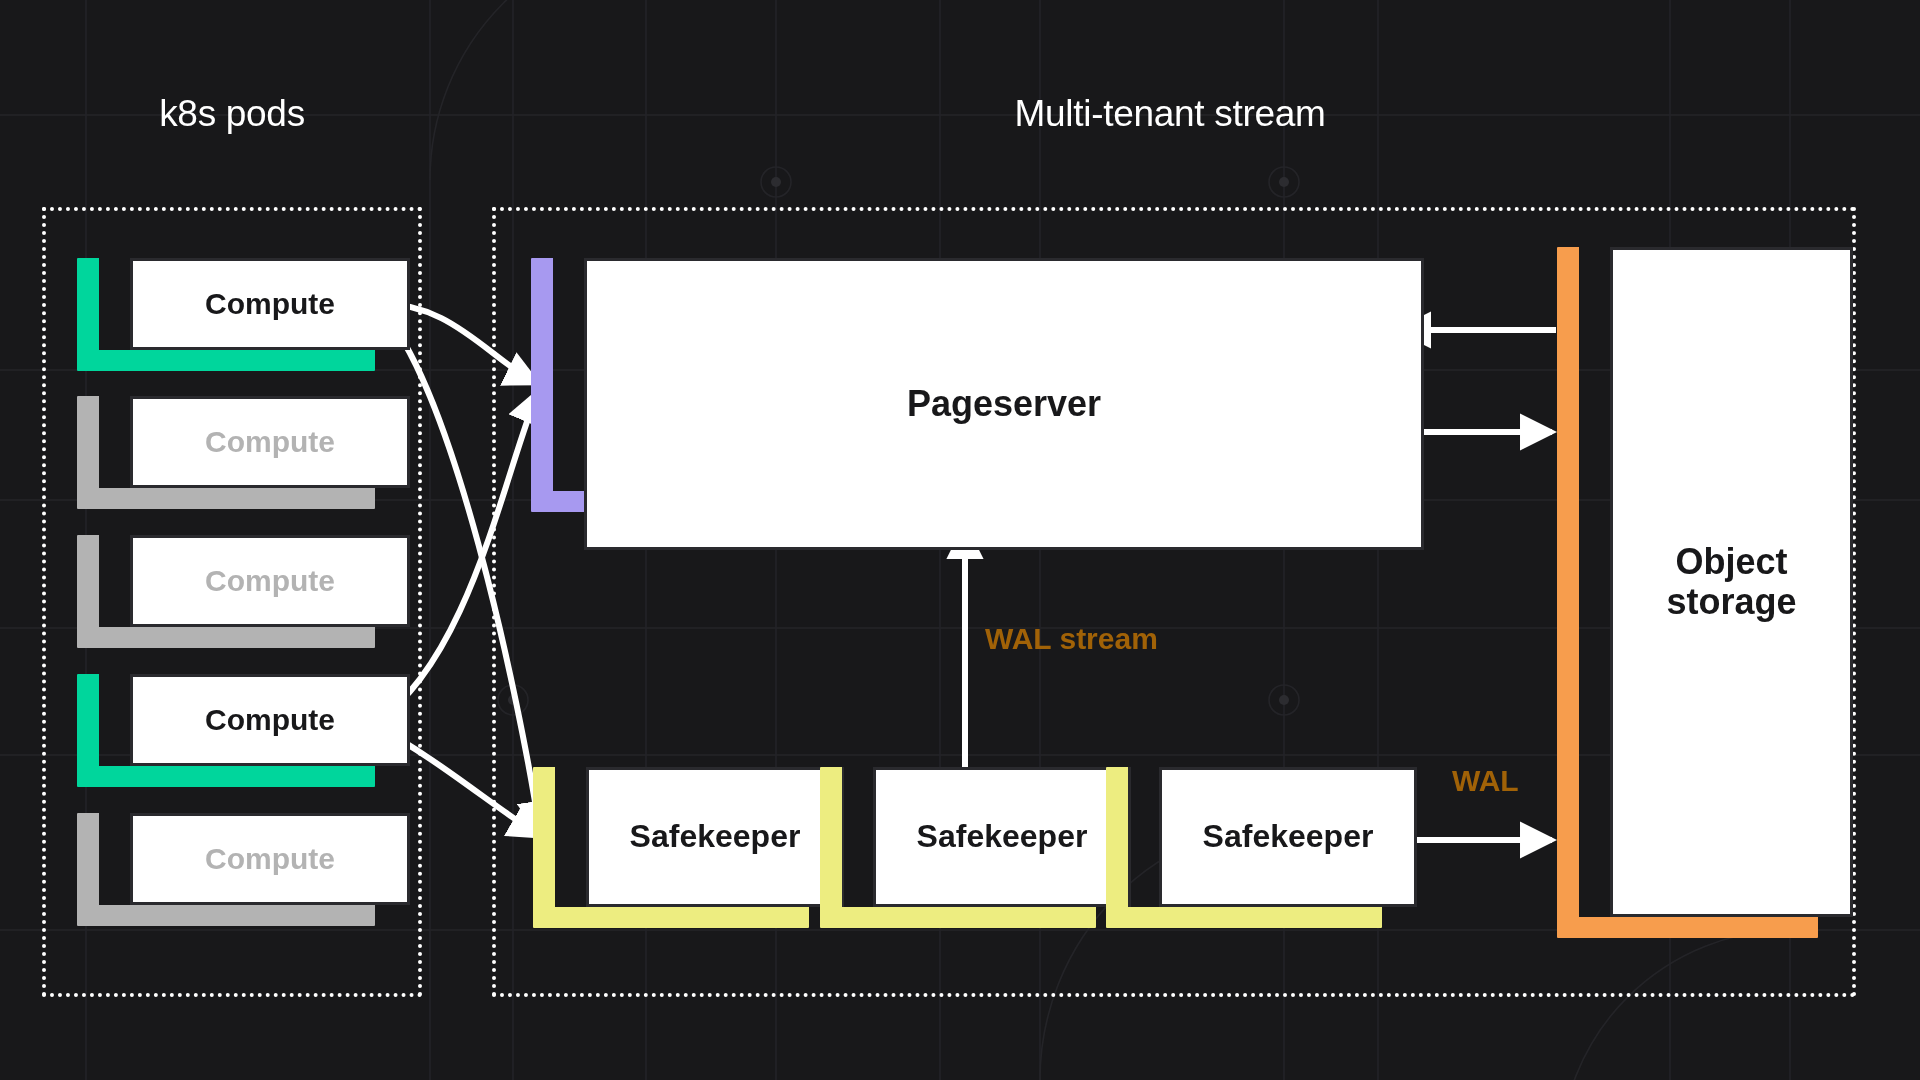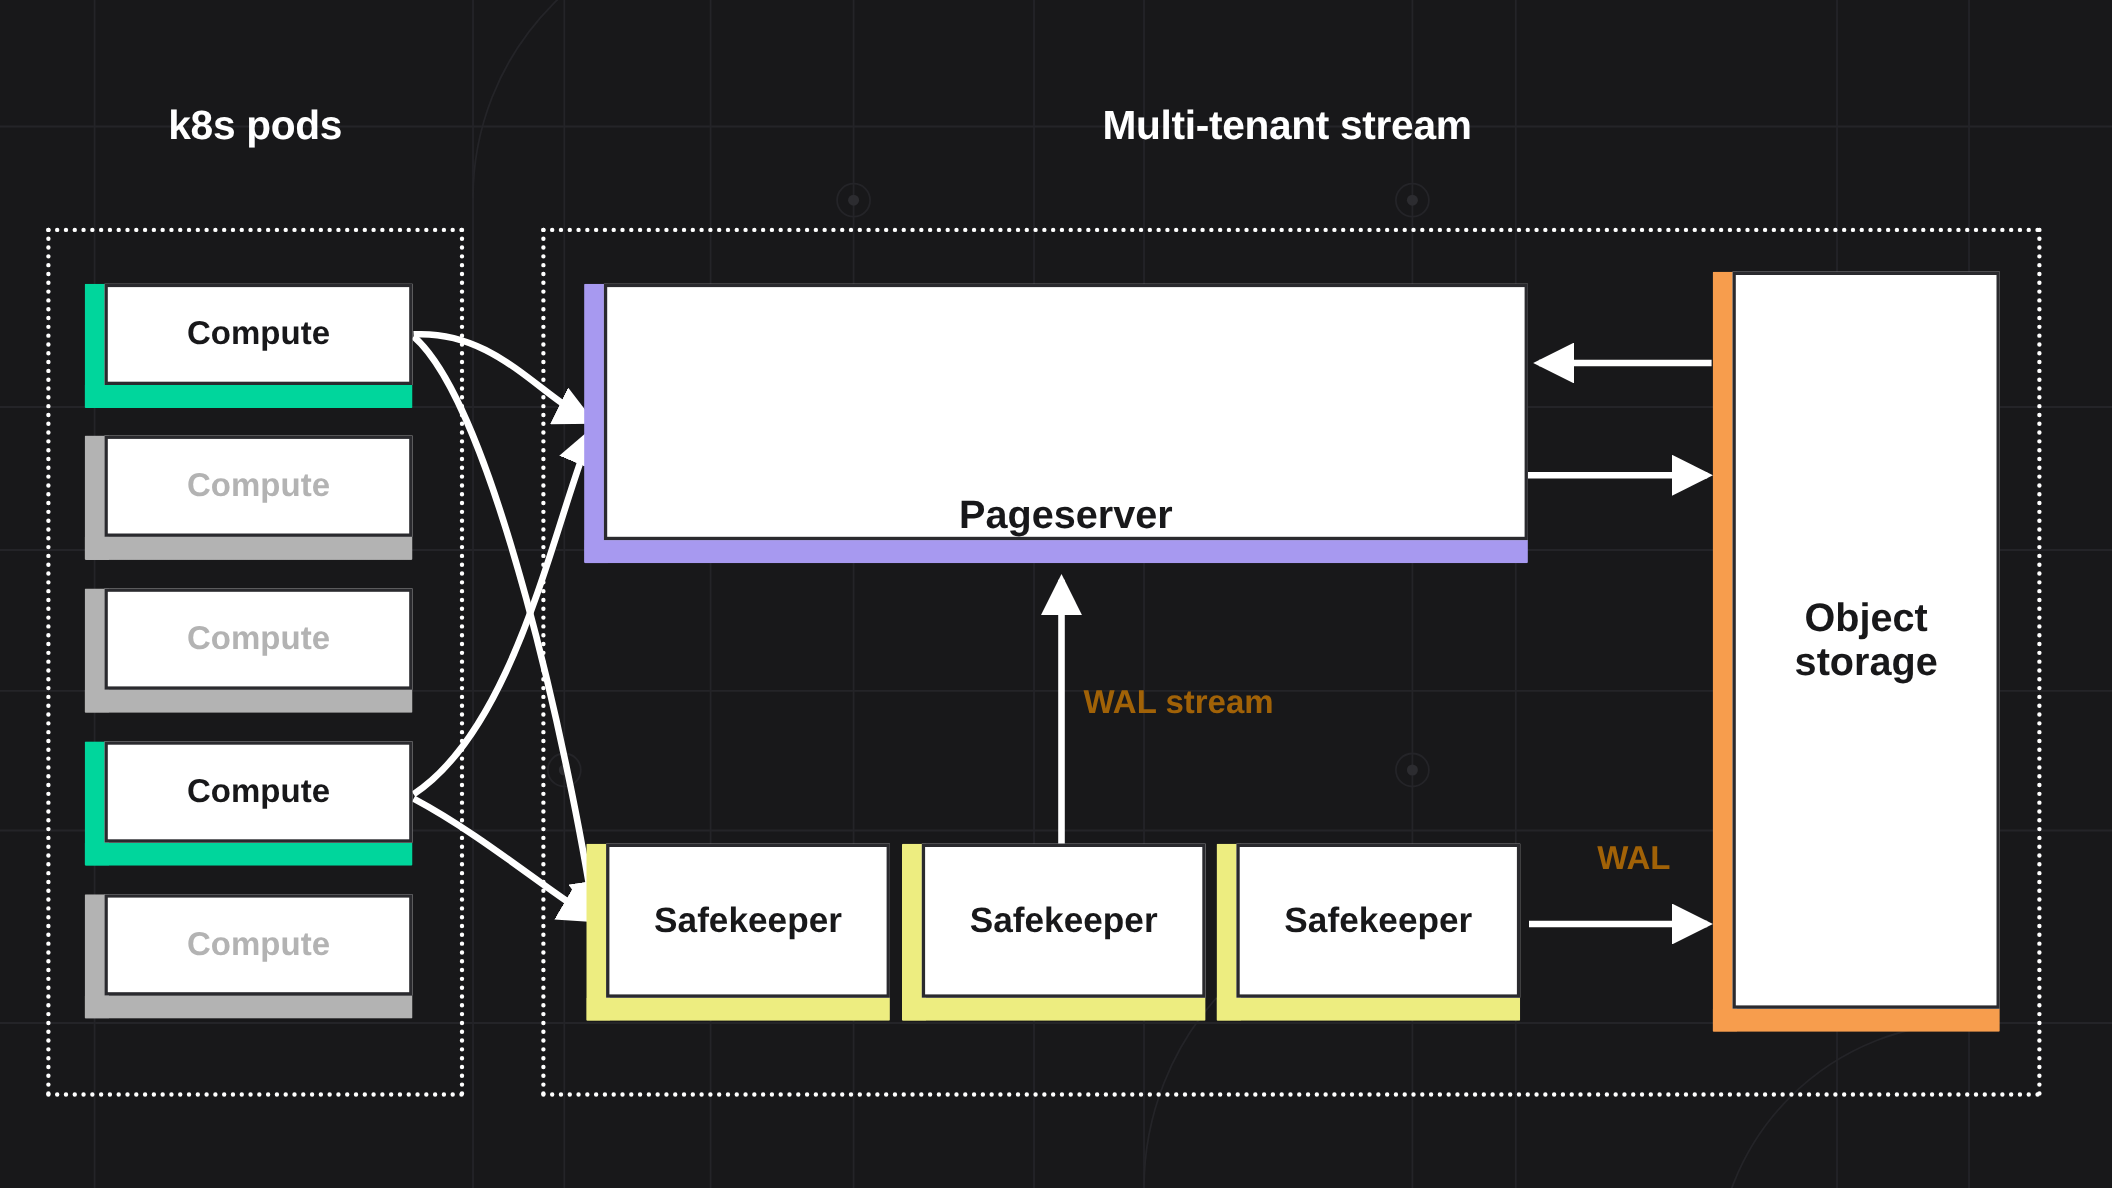--- a/index.html
+++ b/index.html
@@ -11,21 +11,21 @@
     overflow:hidden;
   }
   #stage { position:relative; width:1920px; height:1080px; background:#18181a; }
 
   #bg { position:absolute; inset:0; z-index:0; }
 
   
   .group-title {
     position:absolute; z-index:5;
     color:#ffffff;
-    font-weight:bold;
+    font-weight:normal;
     font-size:37px;
     letter-spacing:-0.3px;
     text-align:center;
     white-space:nowrap;
     transform:translateX(-50%);
   }
 
   
   .dotted-group {
     position:absolute; z-index:2;
@@ -41,20 +41,21 @@
     width:100%; height:100%;
     border-radius:1px;
   }
   .card .face {
     position:absolute;
     background:#ffffff;
     border:3px solid #2a2a2e;
     display:flex; align-items:center; justify-content:center;
     text-align:center;
     z-index:2;
+    margin-left:35px;
   }
   .card .label {
     font-weight:bold;
     line-height:1.12;
     color:#18181a;
     white-space:pre-line;
   }
 
   
   .compute .face { font-size:30px; }
@@ -155,21 +156,21 @@
 
   <div class="card compute inactive" style="left:77px; top:813px; width:298px; height:113px;">
     <div class="shadow" style="background:linear-gradient(to right,#b3b3b3 22px,transparent 22px), linear-gradient(to top,#b3b3b3 21px,transparent 21px);"></div>
     <div class="face" style="left:18px; top:0; width:280px; height:92px;">
       <span class="label">Compute</span>
     </div>
   </div>
 
   <div class="card pageserver" style="left:531px; top:258px; width:858px; height:254px;">
     <div class="shadow" style="background:linear-gradient(to right,#a799f0 22px,transparent 22px), linear-gradient(to top,#a799f0 21px,transparent 21px);"></div>
-    <div class="face" style="left:18px; top:0; width:840px; height:233px;align-items:flex-end;">
+    <div class="face" style="left:18px; top:0; width:840px; height:292px;">
       <span class="label">Pageserver</span>
     </div>
   </div>
 
   <div class="card safekeeper" style="left:533px; top:767px; width:276px; height:161px;">
     <div class="shadow" style="background:linear-gradient(to right,#eded80 22px,transparent 22px), linear-gradient(to top,#eded80 21px,transparent 21px);"></div>
     <div class="face" style="left:18px; top:0; width:258px; height:140px;">
       <span class="label">Safekeeper</span>
     </div>
   </div>

